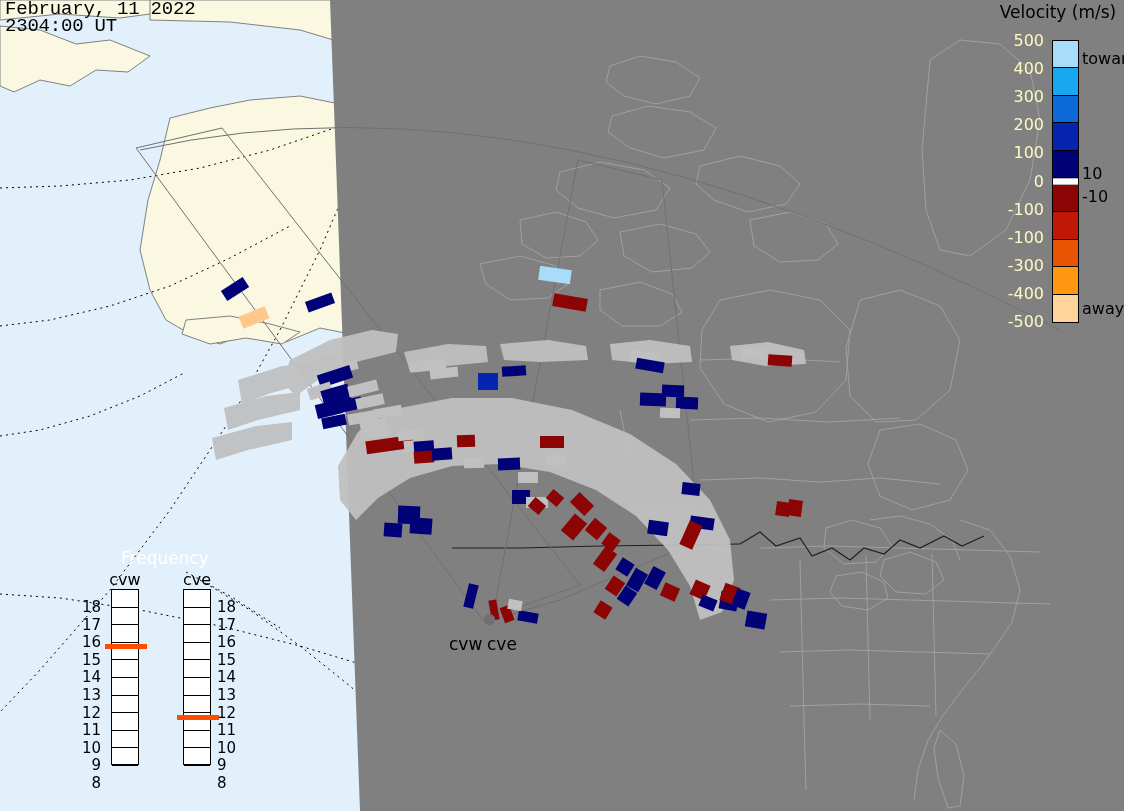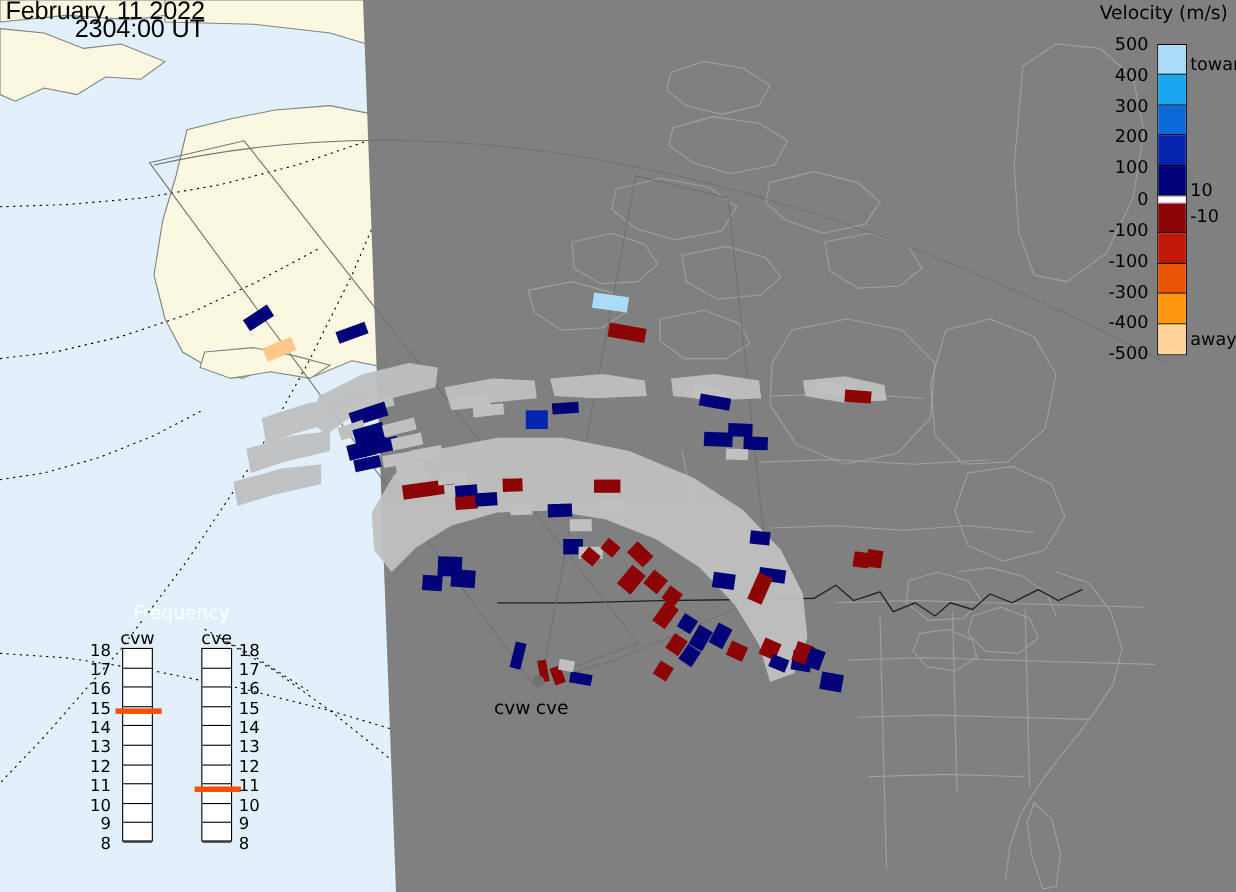--- a/index.html
+++ b/index.html
@@ -10,41 +10,41 @@
   }
   #stage{position:relative;width:1124px;height:811px;overflow:hidden;background:#808080;}
 
   
   #map{position:absolute;inset:0;}
   .svgfull{position:absolute;left:0;top:0;width:1124px;height:811px;}
 
   
   #timestamp{
     position:absolute;left:5px;top:1px;
-    font-size:23px;line-height:17px;color:#000;
-    font-family:Liberation Sans, sans-serif;
-    letter-spacing:-0.2px;white-space:nowrap;text-align:right;
+    font-size:19px;line-height:17px;color:#000;
+    font-family:Liberation Mono, monospace;
+    letter-spacing:-0.2px;white-space:nowrap;
   }
   #timestamp div{margin:0;padding:0;}
 
   
   #cbar-wrap{position:absolute;left:1000px;top:0px;width:124px;height:340px;}
   #cbar-title{
     position:absolute;left:-22px;top:2px;width:160px;text-align:center;
     font-size:17px;color:#000;white-space:nowrap;
   }
   #cbar-box{
     position:absolute;left:52px;top:40px;width:27px;height:283px;
     border:1px solid #000;box-sizing:border-box;background:#fff;
   }
   .cb-band{width:100%;box-sizing:border-box;}
   .cb-sep{border-bottom:1px solid #000;}
   #cbar-ticks{position:absolute;left:-44px;top:40px;width:92px;height:283px;}
   .cb-tick{
-    position:absolute;right:4px;font-size:16px;color:#000000;
+    position:absolute;right:4px;font-size:16px;color:#fef9c3;
     transform:translateY(-50%);white-space:nowrap;
   }
   #cbar-side{position:absolute;left:82px;top:40px;width:60px;height:283px;}
   .cb-side-lab{
     position:absolute;left:0;font-size:16px;color:#000;
     transform:translateY(-50%);white-space:nowrap;
   }
 
   
   #freq{position:absolute;left:85px;top:548px;width:160px;height:245px;}
@@ -56,21 +56,21 @@
   .fq-name{
     width:64px;text-align:center;font-size:16px;color:#000;
     height:19px;line-height:19px;
   }
   .fq-bar{
     position:relative;margin:0 auto;width:28px;height:176px;
     border:1px solid #000;box-sizing:border-box;background:#fff;
   }
   .fq-seg{width:100%;box-sizing:border-box;border-bottom:1px solid #000;}
   .fq-seg:last-child{border-bottom:none;}
-  .fq-ticks{position:absolute;top:19px;width:22px;height:178px;}
+  .fq-ticks{position:absolute;top:35px;width:22px;height:178px;}
   .fq-tick{
     position:absolute;font-size:15px;color:#000;
     transform:translateY(-50%);white-space:nowrap;
   }
   .fq-mark{
     position:absolute;height:5px;background:#ff4d00;left:-7px;width:42px;
   }
 
   
   .site-label{

